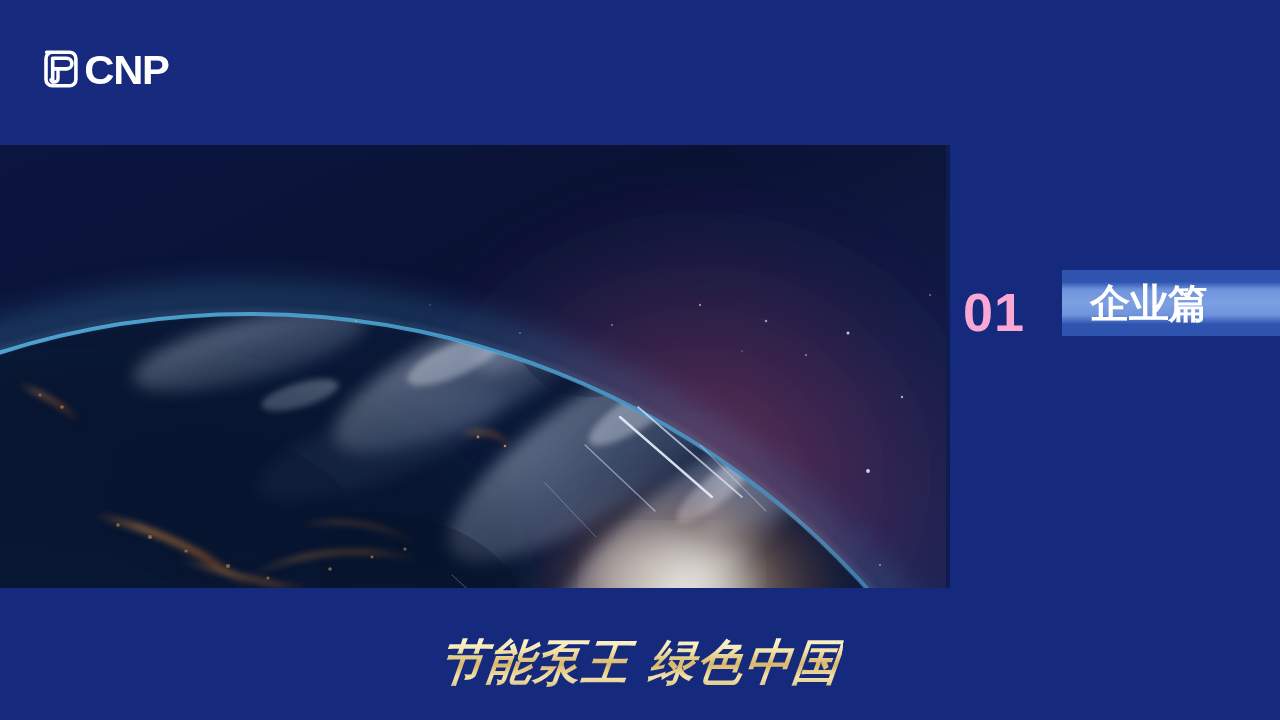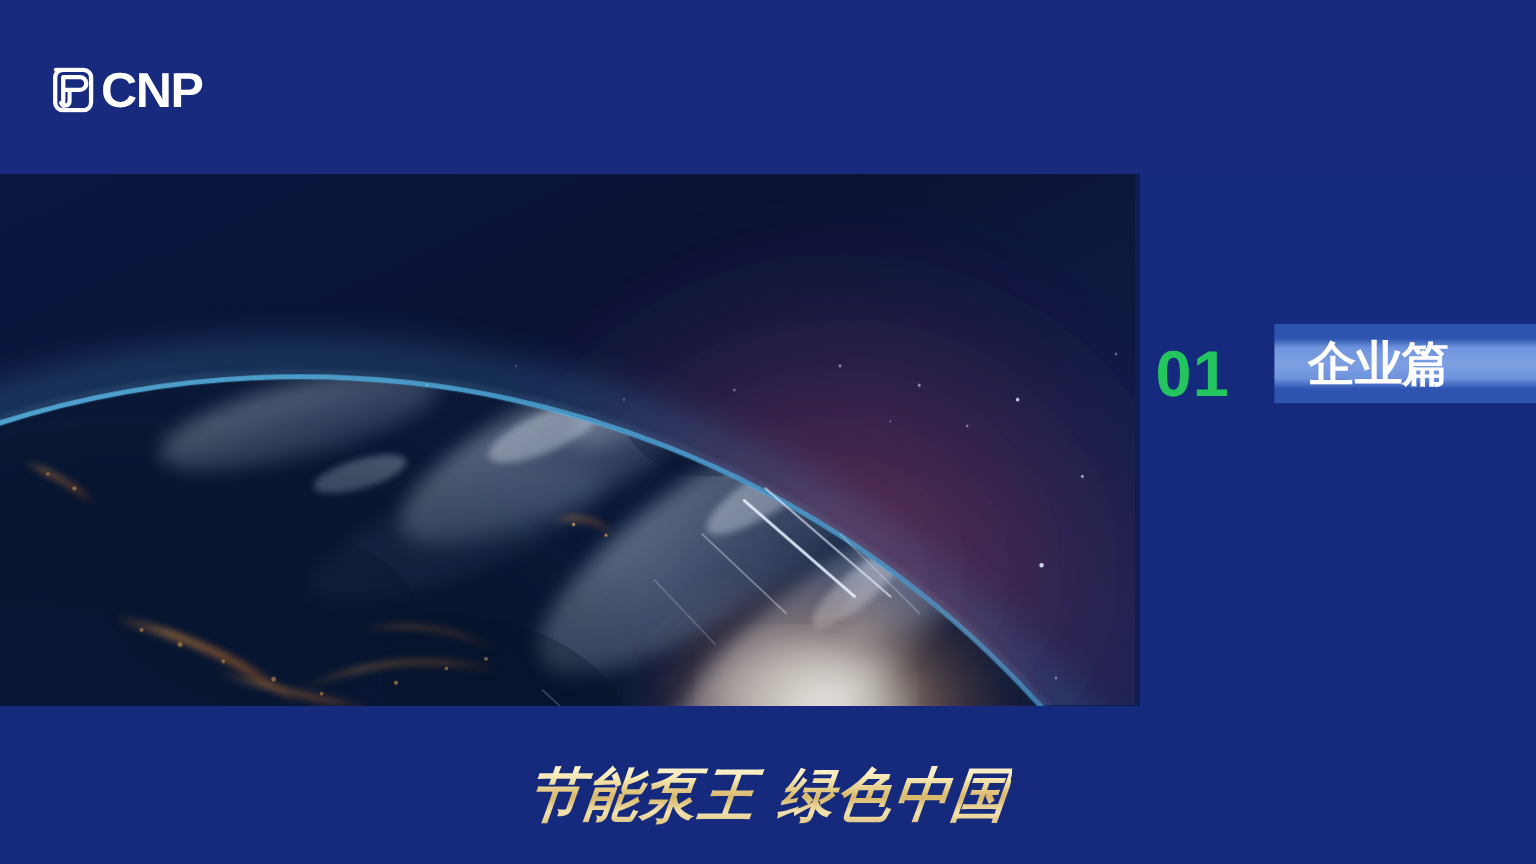--- a/index.html
+++ b/index.html
@@ -25,21 +25,20 @@
     width: 1280px;
     height: 145px;
     background: #172a7d;
   }
 
   .logo-lockup {
     position: absolute;
     left: 42px;
     top: 50px;
     display: flex;
-    align-items: center;
     height: 50px;
   }
   .logo-mark {
     width: 38px;
     height: 38px;
     position: relative;
     flex: 0 0 auto;
     margin-right: 5px;
   }
   .logo-mark svg { display: block; }
@@ -92,21 +91,21 @@
     height: 443px;
   }
   .section-number {
     position: absolute;
     left: 17px;
     top: 140px;
     font-size: 54px;
     font-weight: 700;
     letter-spacing: 1px;
     line-height: 1;
-    color: #22c55e;
+    color: #f9a8d4;
     font-family: "Liberation Sans", "DejaVu Sans", sans-serif;
   }
   .section-title-box {
     position: absolute;
     left: 116px;
     top: 125px;
     width: 193px;
     height: 66px;
     background: linear-gradient(to bottom,
         #2e54b0 0%,

